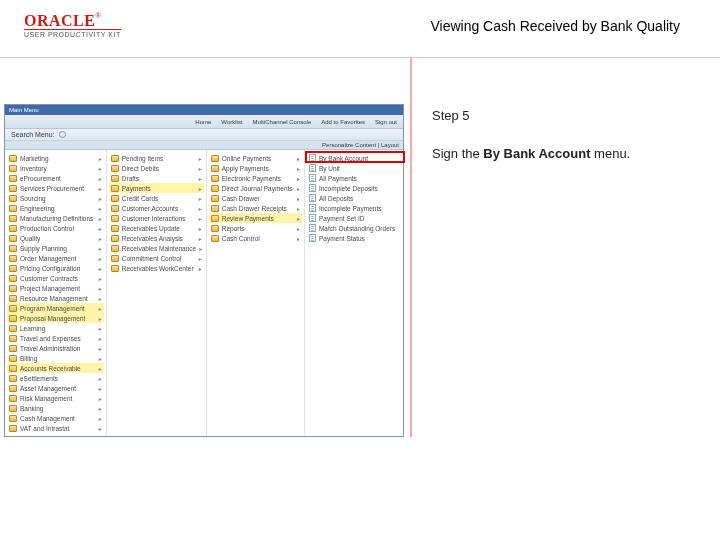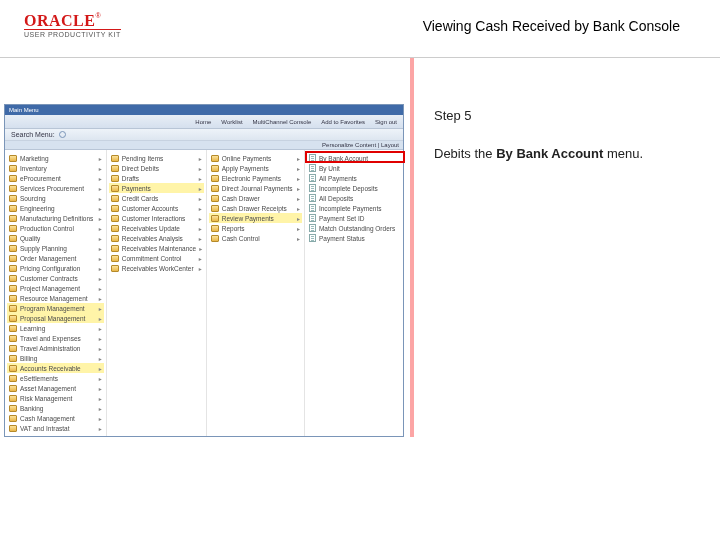--- a/index.html
+++ b/index.html
@@ -7,21 +7,21 @@
   
   .header { position: relative; height: 58px; border-bottom: 1px solid #ccc; }
   .logo-block { position: absolute; left: 24px; top: 12px; }
   .logo-word { font-family: Georgia, 'Times New Roman', serif; font-size: 16px; font-weight: bold; color: #d31818; letter-spacing: 0.5px; margin-top: 25px; }
   .logo-tm { font-size: 7px; color: #d31818; vertical-align: top; }
   .logo-sub { font-family: Arial; font-size: 7px; letter-spacing: 0.5px; color: #555; margin-top: -1px; border-top: 1px solid #d31818; padding-top: 1px;}
   .doc-title { position: absolute; right: 40px; top: 18px; font-size: 14px; color: #000; }
   
   .content { display: flex; }
   .left-pane { width: 410px; padding-top: 46px; padding-left: 4px; position: relative; }
-  .right-pane { flex: 1; border-left: 4px solid #fca5a5; padding: 50px 20px 0 20px; }
+  .right-pane { flex: 1; border-left: 2px solid #fca5a5; padding: 50px 20px 0 20px; }
   .step { font-size: 13px; margin-bottom: 22px; }
   .instr { font-size: 13px; line-height: 1.4; }
   .instr b { font-weight: bold; }
   
   .app-mock { width: 400px; border: 1px solid #7a95b8; background: #fff; font-size: 6.5px; color: #4a4a4a; position: relative; }
   .app-tabrow { background: #3f6aa8; color: #fff; height: 10px; display: flex; align-items: center; padding-left: 4px; gap: 8px;}
   .app-tabrow span { font-size: 6px; }
   .app-toolbar { height: 14px; background: linear-gradient(#e8eef6,#d5e0ee); border-bottom: 1px solid #b8c5d6; display: flex; align-items: center; justify-content: flex-end; gap: 10px; padding: 0 6px; }
   .app-toolbar span { font-size: 6px; color: #334; }
   .panel-head { height: 12px; background: linear-gradient(#eef3f9,#dde6f0); border-bottom: 1px solid #c7d2e0; font-size: 7px; padding: 2px 6px; color: #334; display:flex; gap:4px; align-items:center;}
@@ -45,21 +45,21 @@
 </head>
 <body>
 
 <div class="header">
   <div class="logo-block">
     <div>
       <span class="logo-word">ORACLE</span><span class="logo-tm">®</span>
     </div>
     <div class="logo-sub">USER PRODUCTIVITY KIT</div>
   </div>
-  <div class="doc-title">Viewing Cash Received by Bank Console</div>
+  <div class="doc-title">Viewing Cash Received by Bank Quality</div>
 </div>
 
 <div class="content">
   <div class="left-pane">
     <div class="app-mock" id="app-mock">
       <div class="app-tabrow">
         <span>Main Menu</span>
       </div>
       <div class="app-toolbar">
         <span>Home</span>
@@ -365,16 +365,16 @@
               <span>Payment Status</span>
             </div>
           </div>
       </div>
     </div>
     <div class="highlight-box" id="hlbox" style="left: 304.938px; top: 93px; width: 100.062px; height: 12px;"></div>
   </div>
   <div class="right-pane">
     <div class="step">Step 5</div>
     <div class="instr">
-      <span>Debits the </span><b>By Bank Account</b><span> menu.</span>
+      <span>Sign the </span><b>By Bank Account</b><span> menu.</span>
     </div>
   </div>
 </div>
 
 </body></html>

